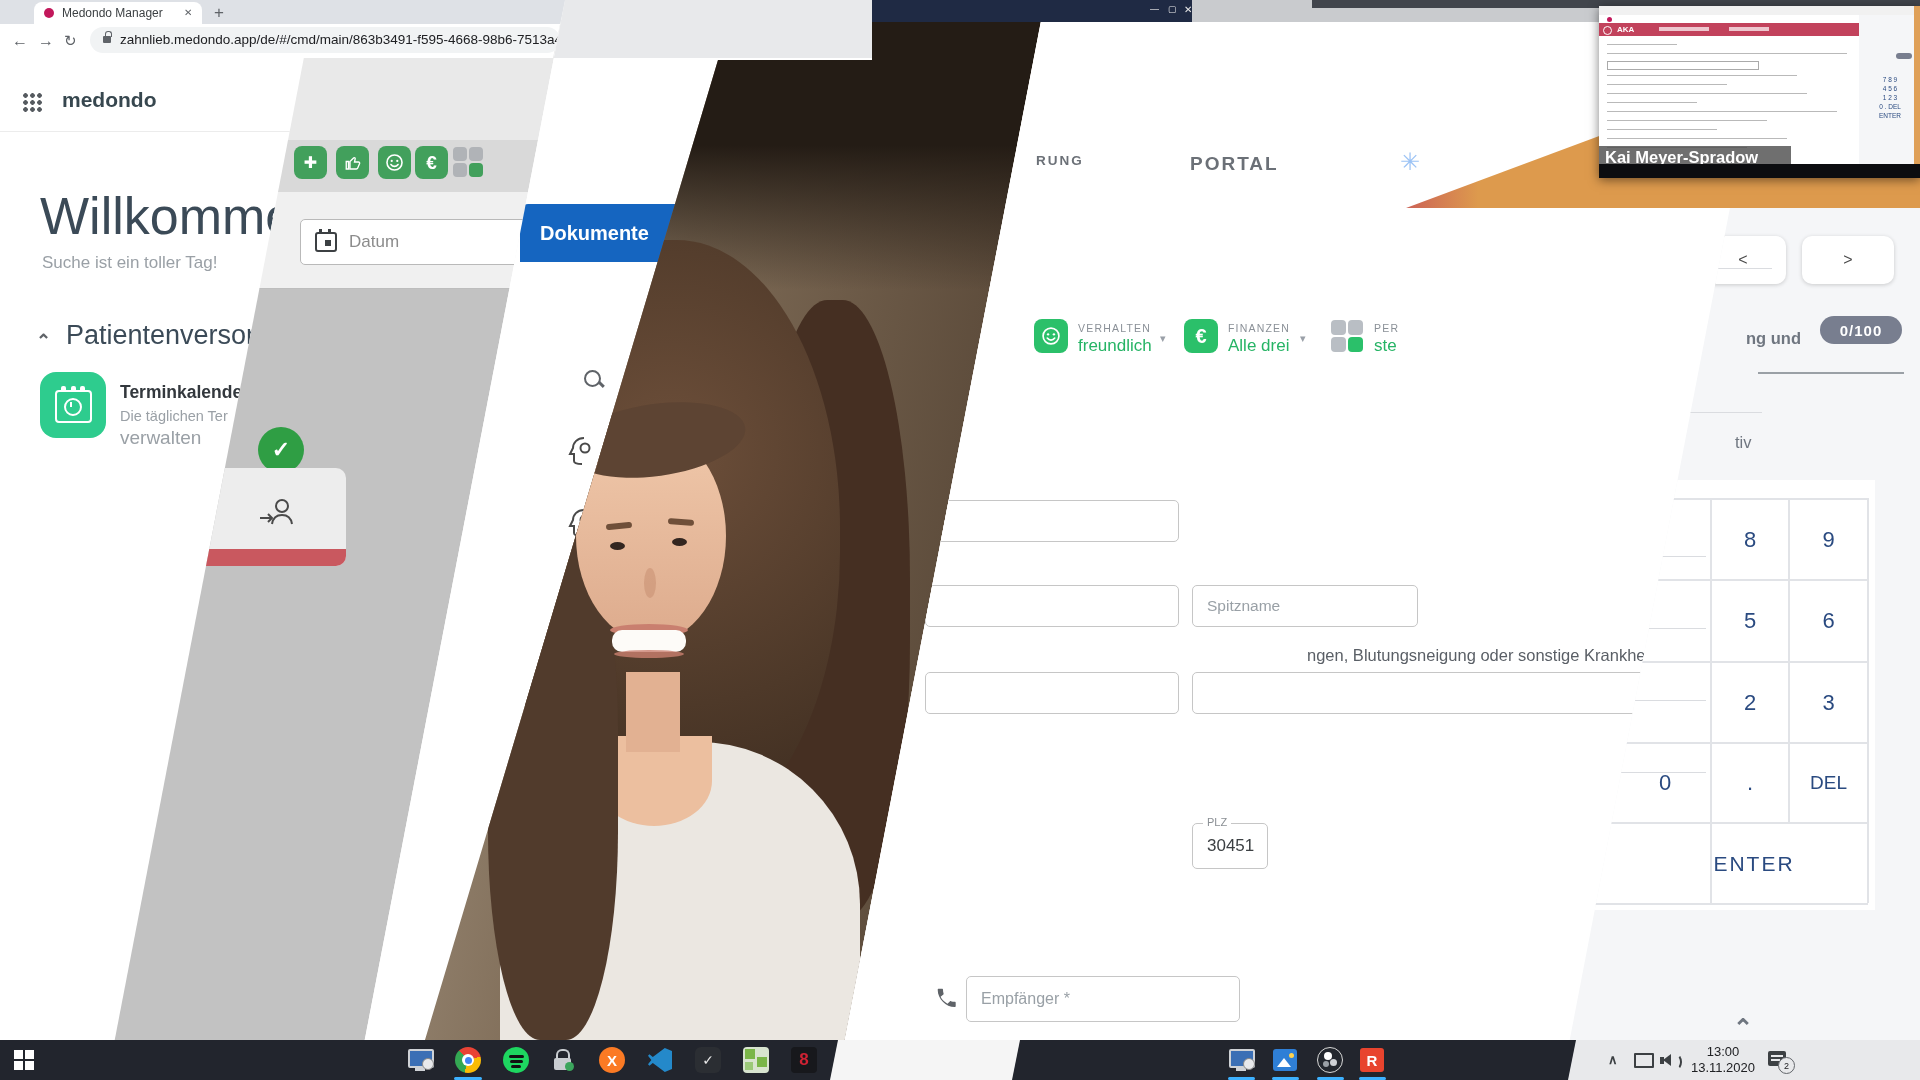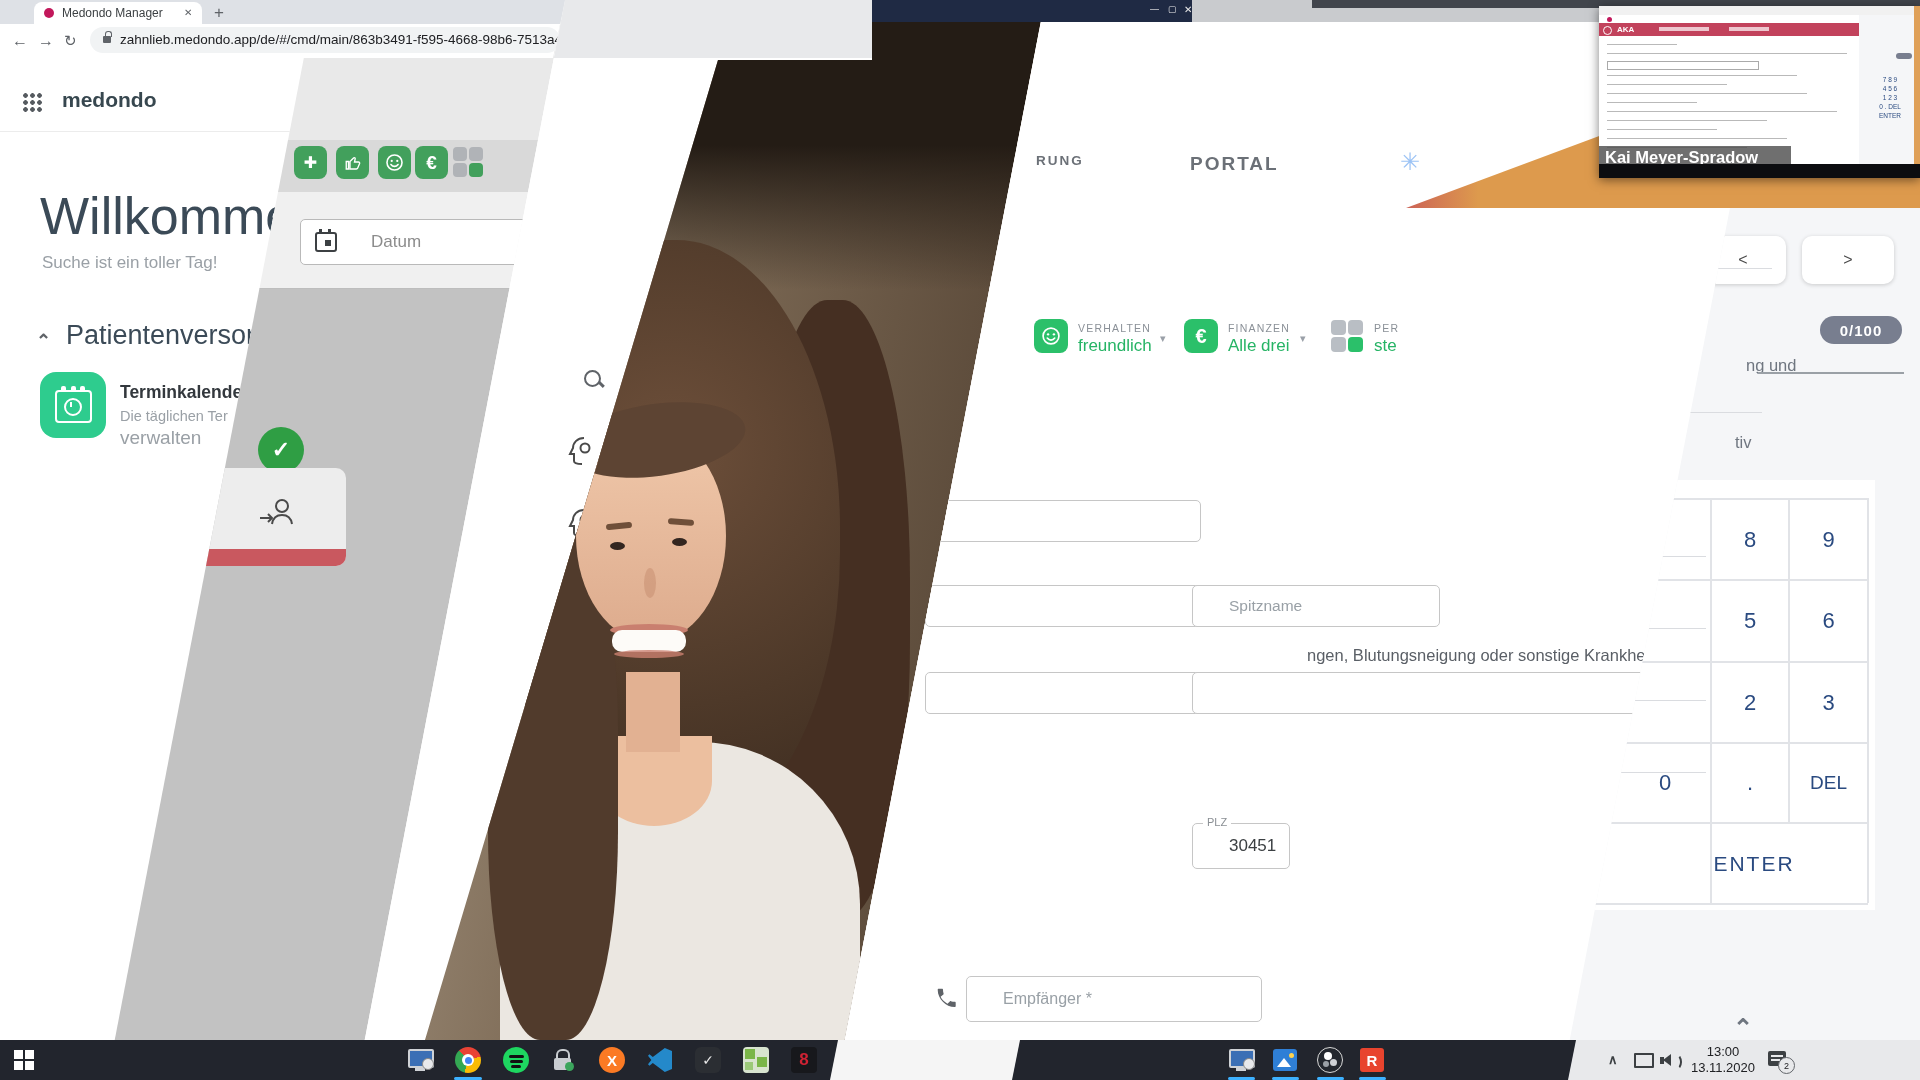--- a/index.html
+++ b/index.html
@@ -2,21 +2,21 @@
 <html><head>
 <meta charset="utf-8">
 <style>
   html,body{margin:0;padding:0;background:#000;}
   #stage{position:relative;width:1920px;height:1080px;overflow:hidden;
          font-family:"Liberation Sans",sans-serif;background:#fff;}
   .abs{position:absolute;}
   .clip{position:absolute;inset:0;}
   
   .ofield{position:absolute;height:40px;border:1.5px solid #c6c6c6;border-radius:5px;
-          background:#fff;display:flex;align-items:center;padding-left:22px;}
+          background:#fff;display:flex;align-items:center;}
   .ofield .lbl{color:#99a0a6;font-size:15.5px;padding-left:14px;white-space:nowrap;}
   
   #chrome{clip-path:polygon(0 0,565px 0,553px 58px,0 58px);z-index:20;}
   .tab{position:absolute;left:34px;top:2px;width:168px;height:22px;background:#fff;
        border-radius:8px 8px 0 0;display:flex;align-items:center;font-size:12px;color:#3c4043;}
   
   .npkey{position:absolute;display:flex;align-items:center;justify-content:center;
          color:#2a4a80;font-size:22px;}
   .gline{position:absolute;background:#e1e3e7;}
   .fline{position:absolute;background:#dadce0;height:1px;}
@@ -133,20 +133,23 @@
     <div class="abs" style="left:90px;top:27px;width:470px;height:26px;border-radius:13px;background:#f1f3f4;">
       <span class="abs" style="left:13px;top:9px;width:8px;height:7px;background:#5f6368;border-radius:1px;"></span>
       <span class="abs" style="left:14.5px;top:4px;width:5px;height:5px;border:1.5px solid #5f6368;border-bottom:none;border-radius:3px 3px 0 0;"></span>
       <span class="abs" style="left:30px;top:5px;font-size:13.5px;color:#202124;white-space:nowrap;">zahnlieb.medondo.app/de/#/cmd/main/863b3491-f595-4668-98b6-7513a4dbd86b</span>
     </div>
   </div>
 
   <div class="clip" style="clip-path:polygon(565px 0,1045px 0,837px 1080px,357px 1080px);background:#fff;z-index:4;">
     <div class="abs" style="left:540px;top:0;width:520px;height:58px;background:#e8e9eb;"></div>
 
+    <div class="abs" style="left:520px;top:204px;width:166px;height:58px;background:#1565c0;border-radius:8px 0 0 0;display:flex;align-items:center;">
+      <span style="padding-left:20px;color:#fff;font-size:20px;font-weight:600;white-space:nowrap;">Dokumente</span>
+    </div>
 
     <div class="abs" style="left:584px;top:370px;width:22px;height:22px;">
       <span class="abs" style="left:0;top:0;width:13px;height:13px;border:2px solid #5f6368;border-radius:50%;"></span>
       <span class="abs" style="left:14px;top:13px;width:7px;height:2.5px;background:#5f6368;transform:rotate(45deg);"></span>
     </div>
 
     <svg class="abs" style="left:564px;top:434px;" width="36" height="36" viewBox="0 0 36 36">
       <path d="M20 4c-7 0-11 5-11 10l-3 6h4v7c0 2 4 3 8 3" fill="none" stroke="#4a4a4a" stroke-width="2"></path>
       <circle cx="21" cy="14" r="4.5" fill="none" stroke="#4a4a4a" stroke-width="2"></circle>
     </svg>
@@ -236,21 +239,21 @@
     <div class="abs" style="left:1555px;top:480px;width:320px;height:430px;background:#fff;"></div>
 
     <div class="abs" style="left:1700px;top:236px;width:86px;height:48px;background:#fff;border-radius:10px;box-shadow:0 1px 4px rgba(0,0,0,0.18);display:flex;align-items:center;justify-content:center;font-size:16px;color:#4a4a4a;">
       <span>&lt;</span>
       </div>
     <div class="abs" style="left:1802px;top:236px;width:92px;height:48px;background:#fff;border-radius:10px;box-shadow:0 1px 4px rgba(0,0,0,0.18);display:flex;align-items:center;justify-content:center;font-size:16px;color:#4a4a4a;">
       <span>&gt;</span>
       </div>
 
     <div class="abs" style="left:1820px;top:316px;width:82px;height:28px;background:#787e8f;border-radius:14px;color:#fff;font-size:15px;font-weight:700;letter-spacing:1px;display:flex;align-items:center;justify-content:center;">0/100</div>
-    <div class="abs" style="left:1746px;top:356px;font-size:16.5px;color:#6f7680;">ng und</div>
+    <div class="abs" style="left:1746px;top:329px;font-size:16.5px;color:#6f7680;font-weight:bold;">ng und</div>
     <div class="abs" style="left:1758px;top:372px;width:146px;height:2px;background:#9aa0a6;"></div>
     <div class="abs" style="left:1735px;top:433px;font-size:16.5px;color:#6f7680;">tiv</div>
 
     <div class="fline" style="left:1640px;top:268px;width:132px;"></div>
     <div class="fline" style="left:1620px;top:412px;width:142px;"></div>
     <div class="fline" style="left:1580px;top:556px;width:126px;"></div>
     <div class="fline" style="left:1580px;top:628px;width:126px;"></div>
     <div class="fline" style="left:1580px;top:700px;width:126px;"></div>
     <div class="fline" style="left:1580px;top:772px;width:126px;"></div>
 

